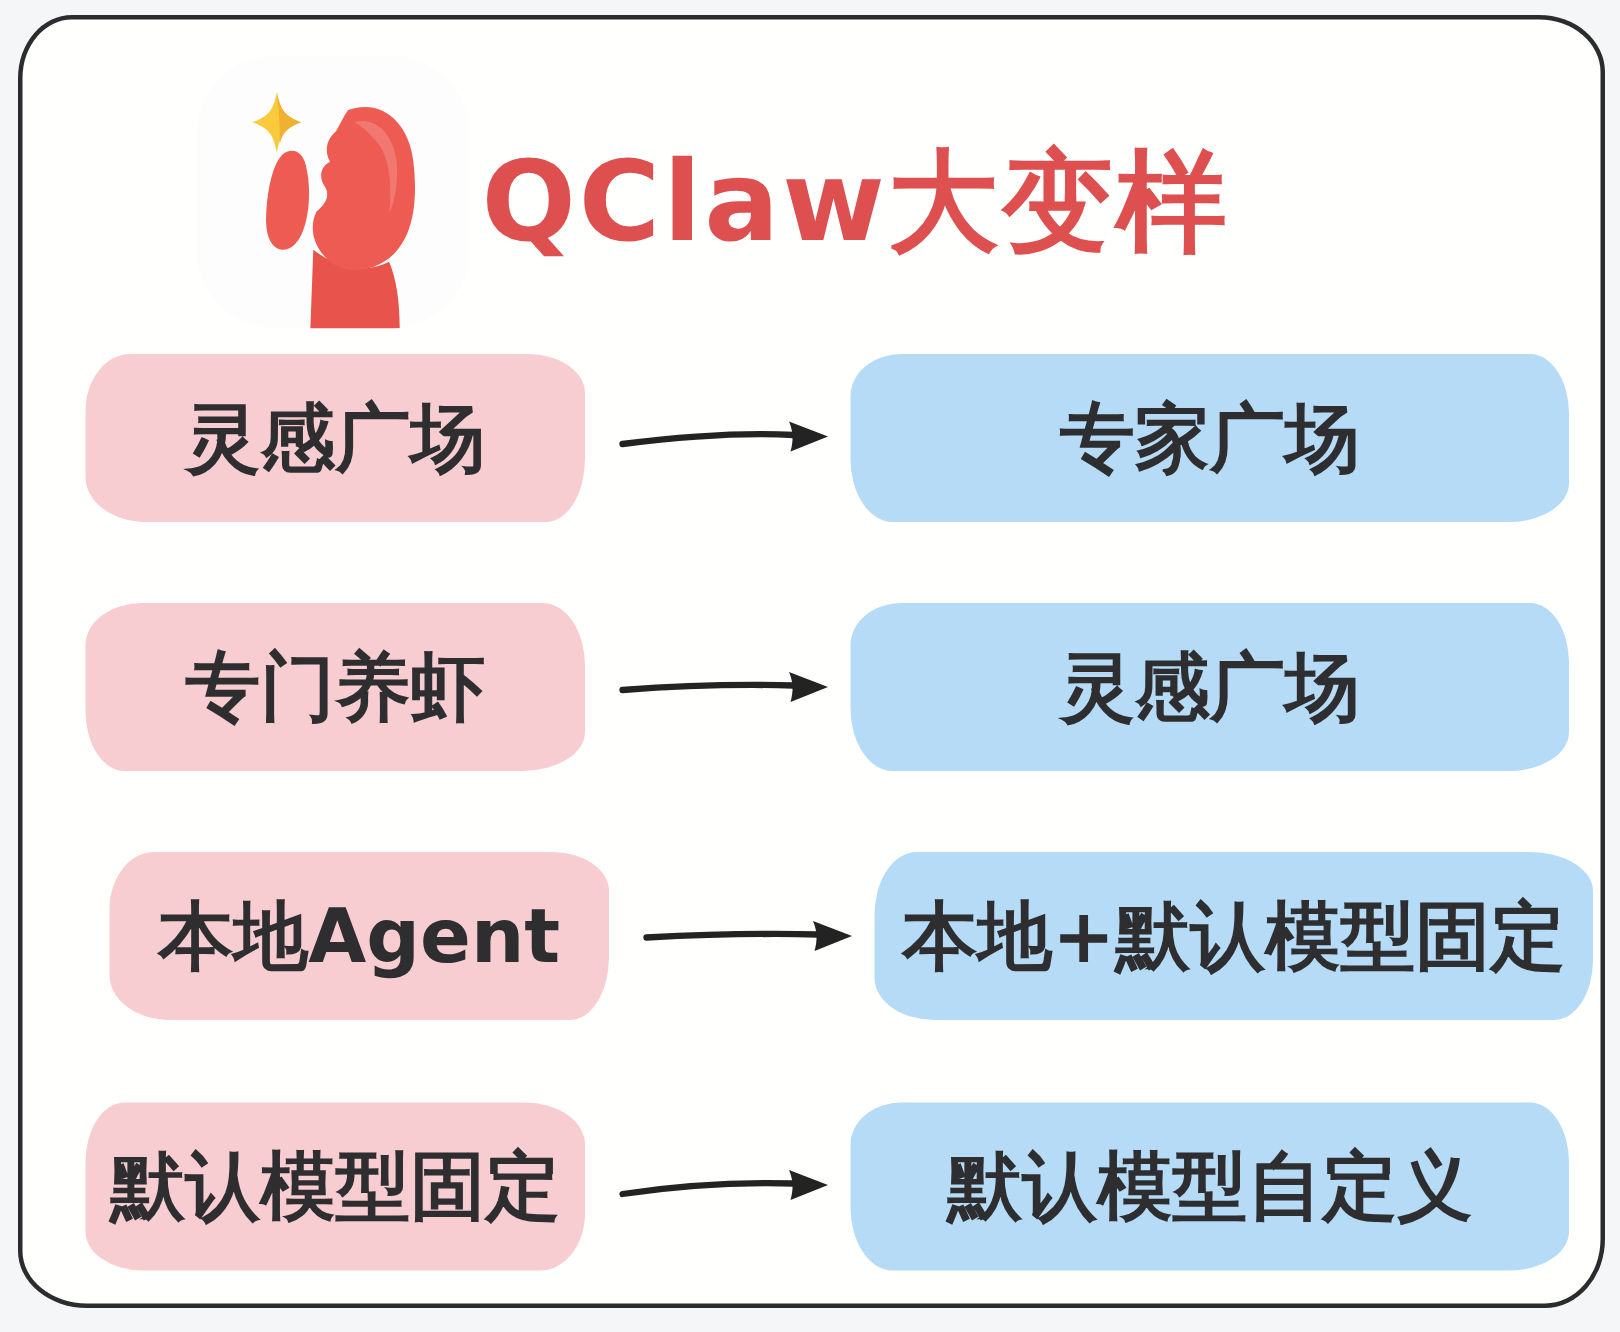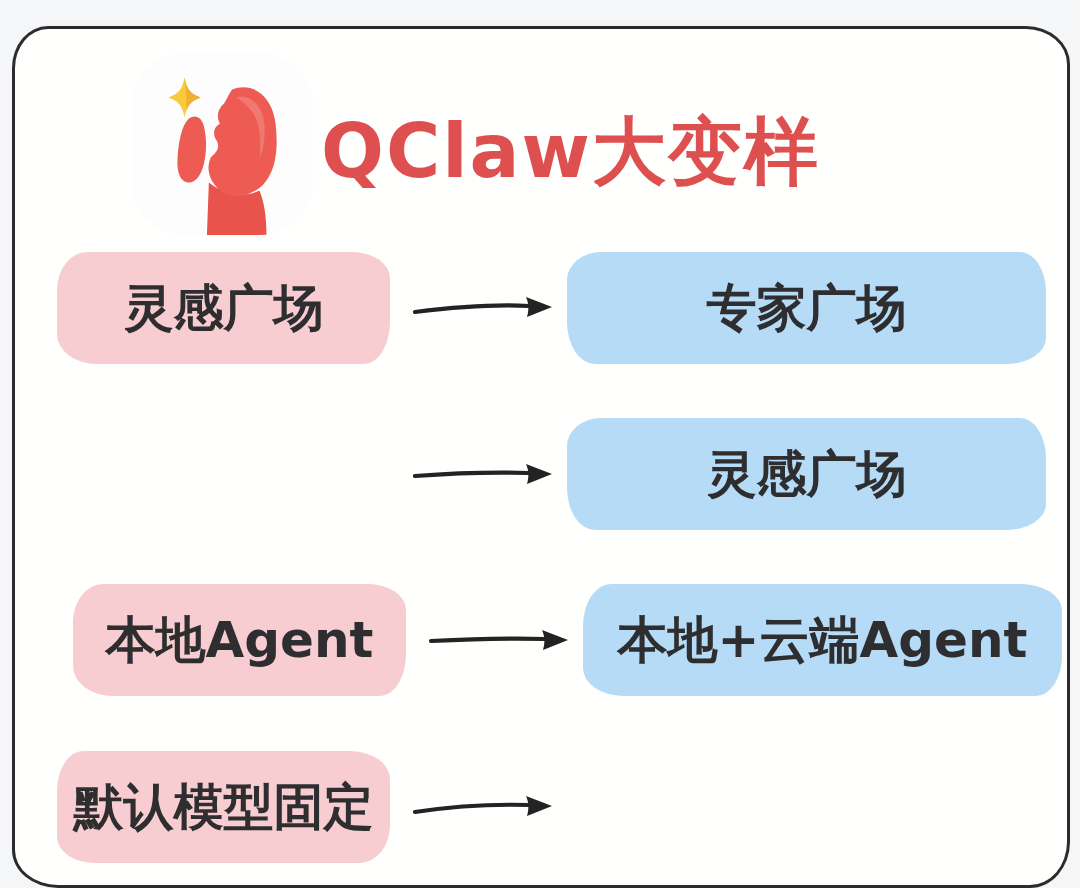--- a/index.html
+++ b/index.html
@@ -10,21 +10,21 @@
   .canvas {
     position: relative;
     width: 1080px;
     height: 888px;
     background: #f4f6f8;
     overflow: hidden;
   }
   .card {
     position: absolute;
     left: 12px;
-    top: 26px;
+    top: 10px;
     width: 1058px;
     height: 862px;
     box-sizing: border-box;
     background: #fffffe;
     border: 3px solid #2c2c2e;
     border-radius: 36px 44px 40px 46px / 42px 38px 46px 38px;
   }
   
   .logo {
     position: absolute;
@@ -138,20 +138,23 @@
           <path d="M4,21 C44,16 82,13 118,15" stroke="#232323" stroke-width="4.2" fill="none" stroke-linecap="round"></path>
           <path d="M115,6 L141,16 L116,26 C118,19 118,13 115,6 Z" fill="#232323"></path>
         </svg>
       </div>
       <div class="pill pill-after">
         <span>专家广场</span>
       </div>
     </div>
 
     <div class="row row-2">
+      <div class="pill pill-before">
+        <span>专门养虾</span>
+      </div>
       <div class="arrow">
         <svg viewBox="0 0 146 34" xmlns="http://www.w3.org/2000/svg">
           <path d="M4,19 C44,16 82,15 118,16" stroke="#232323" stroke-width="4.2" fill="none" stroke-linecap="round"></path>
           <path d="M115,7 L141,17 L116,27 C118,20 118,14 115,7 Z" fill="#232323"></path>
         </svg>
       </div>
       <div class="pill pill-after">
         <span>灵感广场</span>
       </div>
     </div>
@@ -160,30 +163,33 @@
       <div class="pill pill-before">
         <span>本地Agent</span>
       </div>
       <div class="arrow">
         <svg viewBox="0 0 146 34" xmlns="http://www.w3.org/2000/svg">
           <path d="M4,18 C44,16 82,15 118,16" stroke="#232323" stroke-width="4.2" fill="none" stroke-linecap="round"></path>
           <path d="M115,7 L141,17 L116,27 C118,20 118,14 115,7 Z" fill="#232323"></path>
         </svg>
       </div>
       <div class="pill pill-after">
-        <span>本地+云端Agent</span>
+        <span>本地+默认模型固定</span>
       </div>
     </div>
 
     <div class="row row-4">
       <div class="pill pill-before">
         <span>默认模型固定</span>
       </div>
       <div class="arrow">
         <svg viewBox="0 0 146 34" xmlns="http://www.w3.org/2000/svg">
           <path d="M4,22 C44,16 82,14 118,15" stroke="#232323" stroke-width="4.2" fill="none" stroke-linecap="round"></path>
           <path d="M115,6 L141,16 L116,26 C118,19 118,13 115,6 Z" fill="#232323"></path>
         </svg>
       </div>
+      <div class="pill pill-after">
+        <span>默认模型自定义</span>
+      </div>
     </div>
 
   </div>
 </div>
 
 </body></html>

